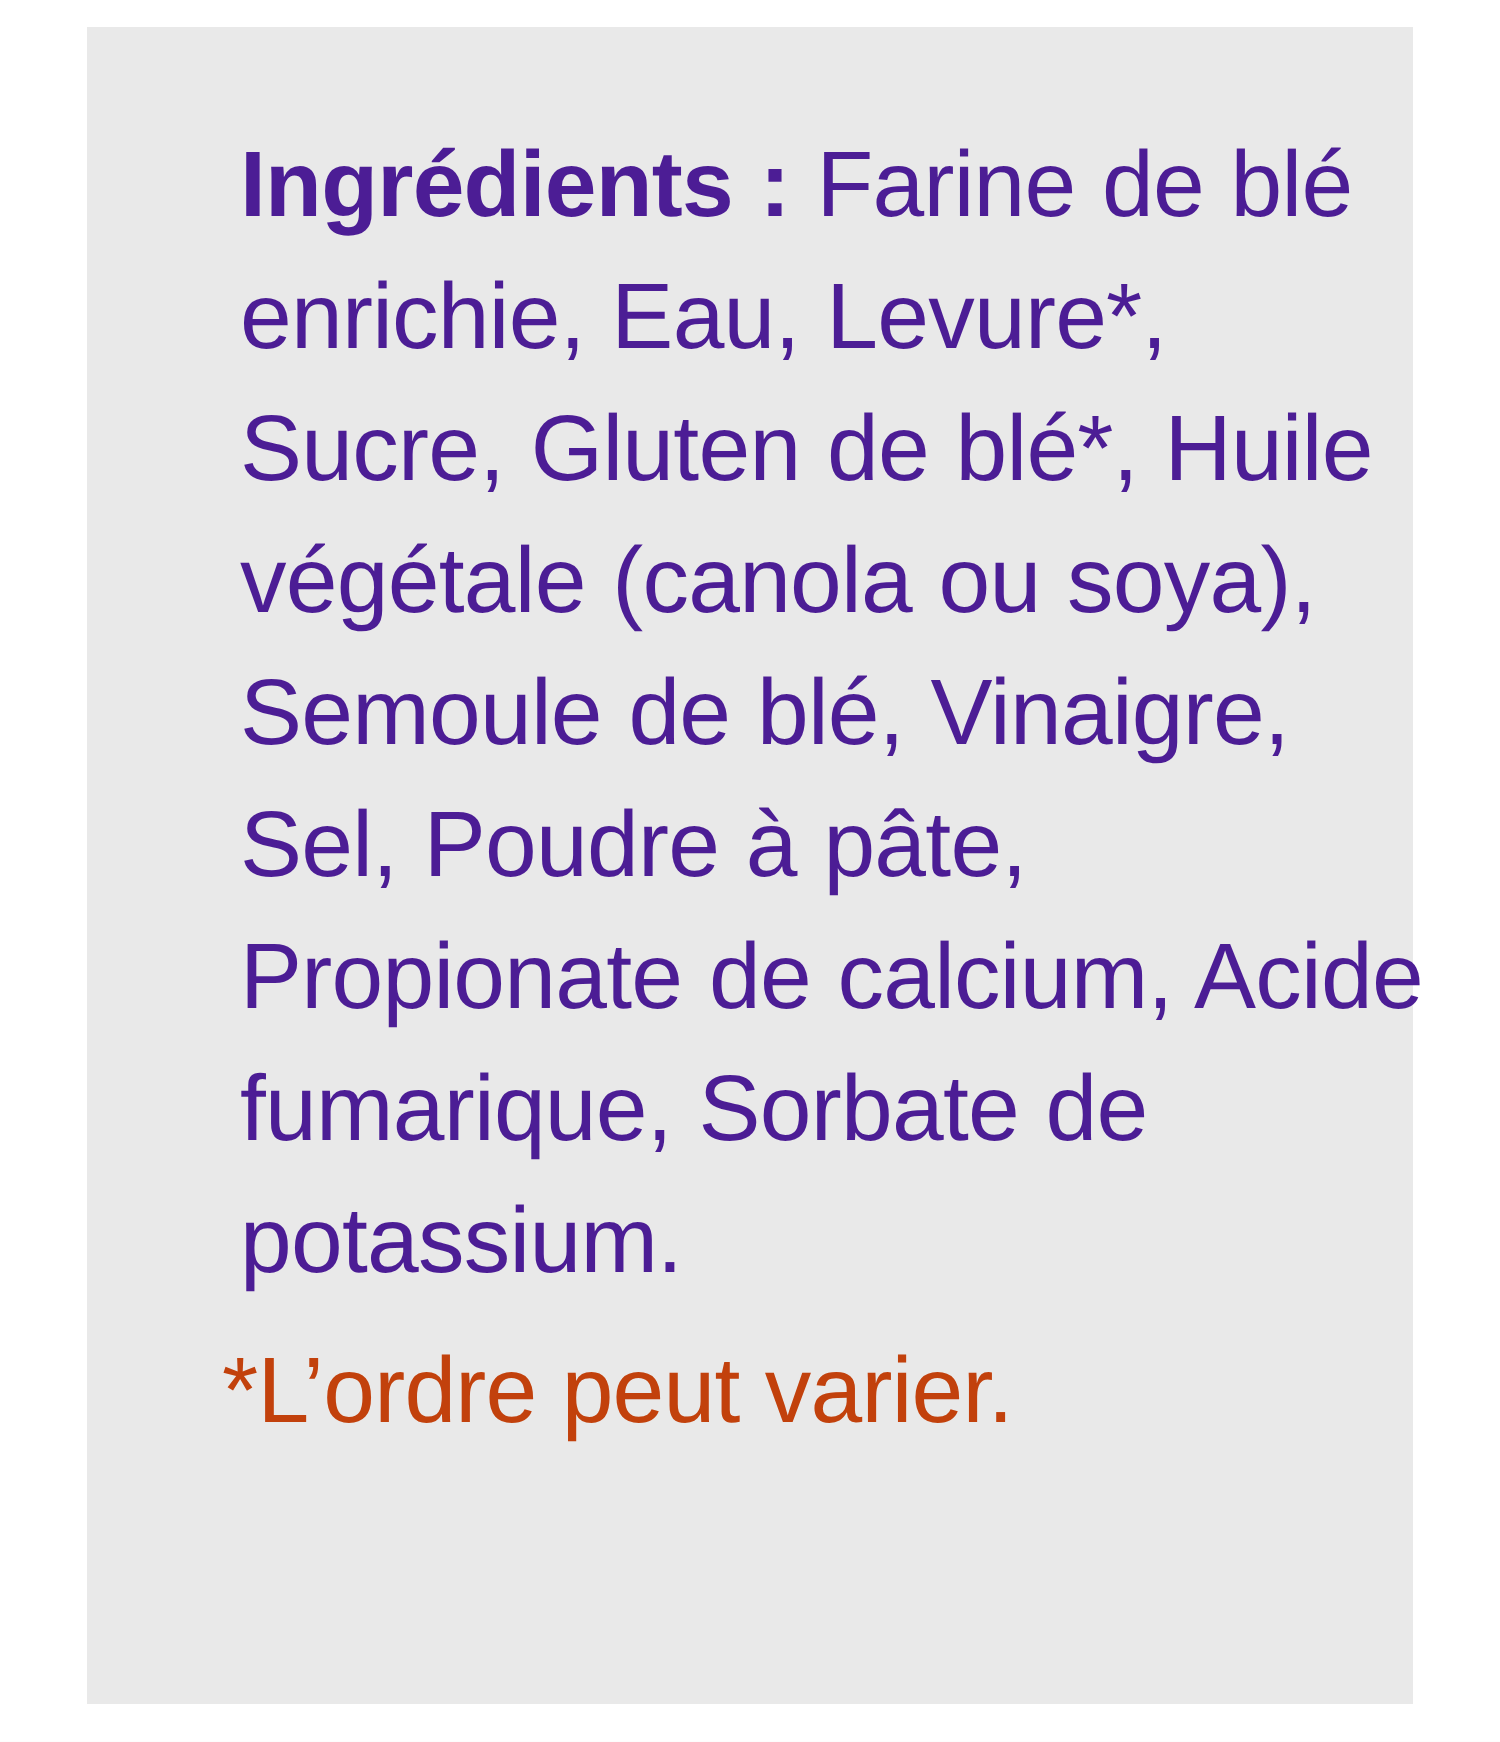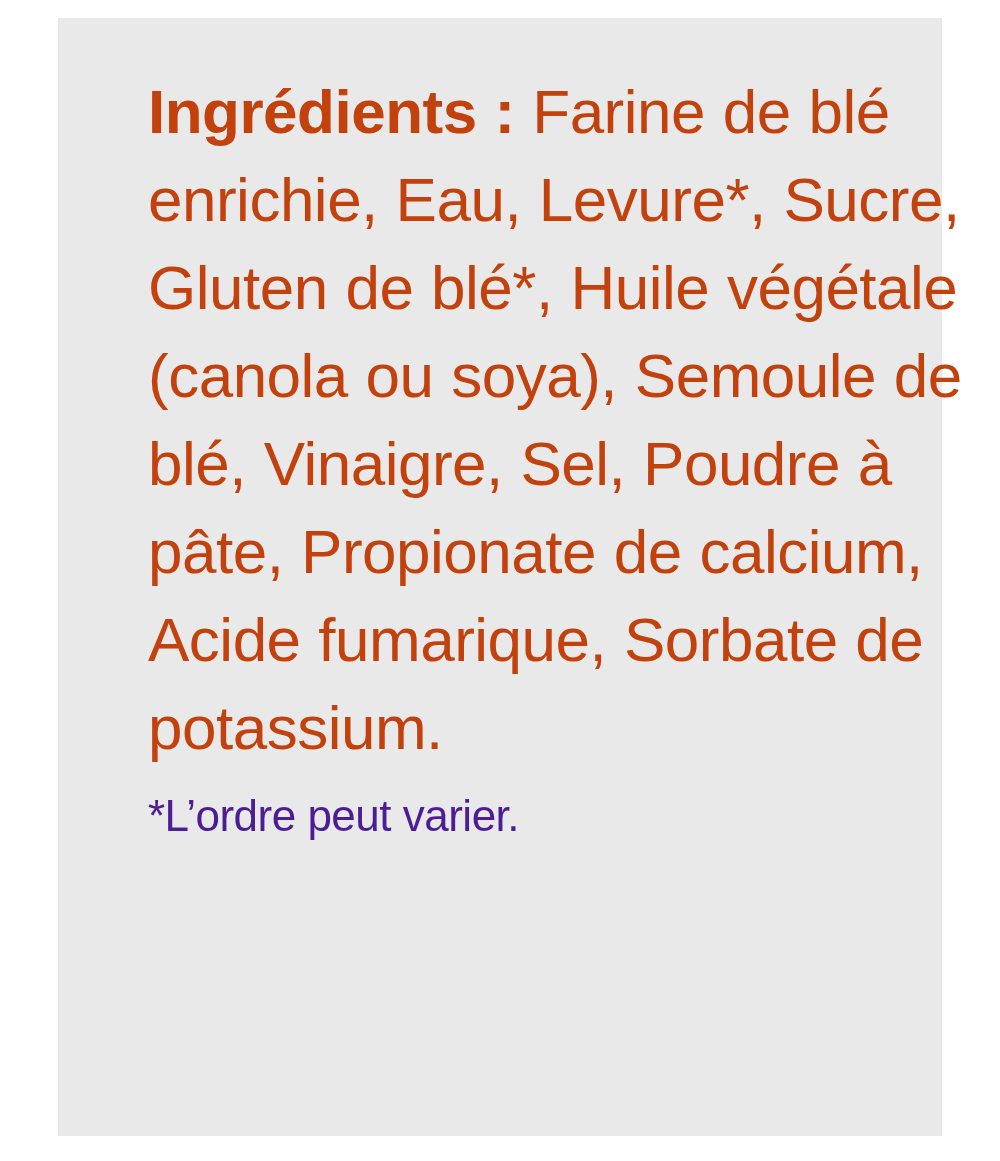--- a/index.html
+++ b/index.html
@@ -27,35 +27,35 @@
     height: 1118px;
     background: #e9e9e9;
   }
   .ingredients-block {
     position: absolute;
     left: 90px;
     top: 50px;
     width: 830px;
   }
   .ingredients-text {
-    margin: 0;
-    color: #c2410c;
+    margin: 12px;
+    color: #4c1d95;
     font-size: 62px;
     line-height: 88px;
     font-weight: 400;
     letter-spacing: -0.5px;
     word-spacing: 1px;
   }
   .ingredients-text .lead {
     font-weight: 700;
   }
   .note-text {
     margin: 0;
-    color: #4c1d95;
-    font-size: 44px;
+    color: #c2410c;
+    font-size: 62px;
     line-height: 88px;
     font-weight: 400;
     letter-spacing: -0.5px;
   }
   .allergen-block {
     position: absolute;
     left: 90px;
     top: 1018px;
     width: 830px;
   }

